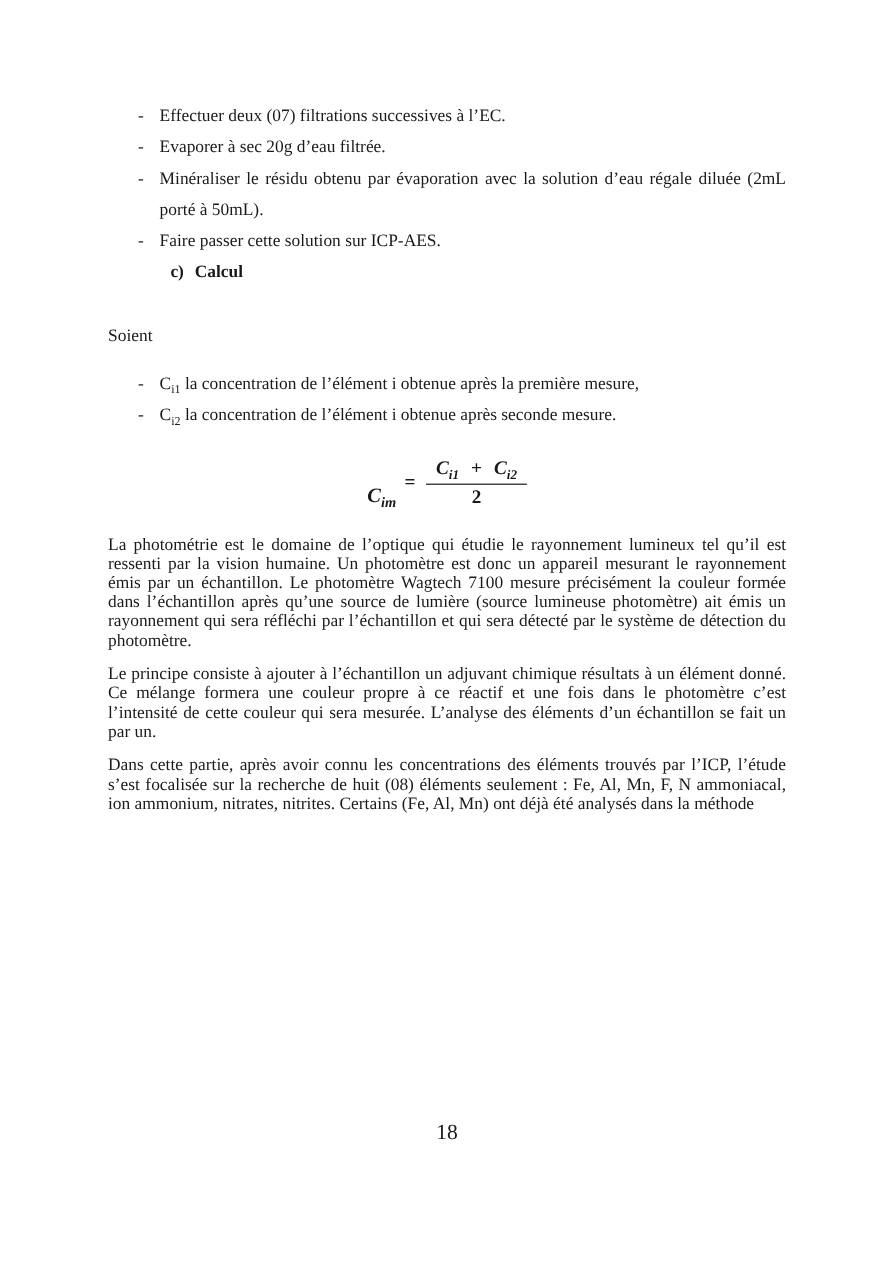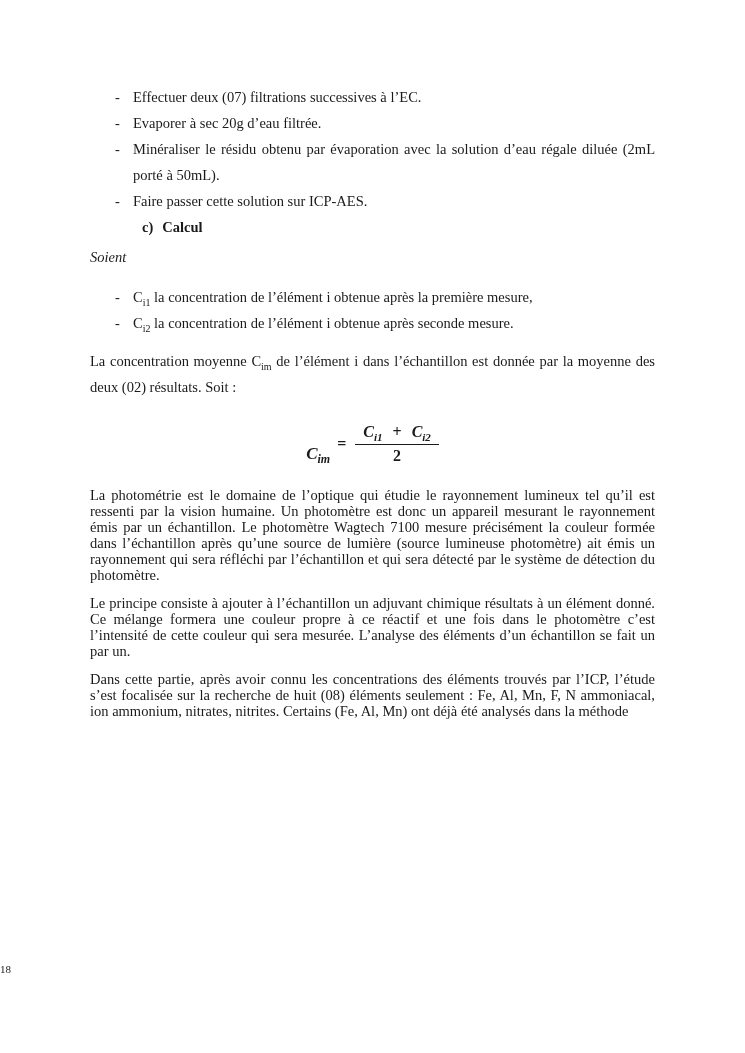--- a/index.html
+++ b/index.html
@@ -22,21 +22,21 @@
   }
   
   .ditem { display: flex; line-height: 26px; }
   .dmark { flex: 0 0 18px; margin-left: 25px; }
   .dtext { flex: 1; text-align: justify; }
   sub.sscript { font-size: 10px; line-height: 0; }
 
   .calcul { margin-left: 52px; font-weight: 700; line-height: 26px; }
   .calcul .calcul-label { margin-right: 9px; }
 
-  .soient { margin-top: 4px; line-height: 26px; font-style: italic; }
+  .soient { margin-top: 27px; line-height: 26px; }
 
   .defs { margin-top: 14px; }
 
   .meanp { margin-top: 12px; line-height: 26px; text-align: justify; }
 
   
   .formula-wrap {
     margin-top: 14px;
     height: 60px;
     display: flex;
@@ -63,24 +63,25 @@
 
   .h2 { display: flex; margin-top: 62px; font-weight: 700; font-size: 15.5px; line-height: 26px; }
   .h2 .h2num { flex: 0 0 35px; }
   .h2 .h2title { flex: 1; }
 
   .bpara { margin-top: 12px; line-height: 16px; text-align: justify; }
   .bpara.first { margin-top: 13px; }
 
   .pagenum {
     position: absolute;
-    top: 963px;
+    top: 933px;
     left: 0;
     width: 100%;
-    font-size: 11px;
+    text-align: center;
+    font-size: 18px;
   }
 </style>
 </head>
 <body>
 
 <div class="page">
   <div class="content">
 
     <div class="dlist">
       <div class="ditem">
@@ -111,21 +112,20 @@
       <div class="ditem">
         <span class="dmark">-</span>
         <span class="dtext"><span>C</span><sub class="sscript">i1</sub><span> la concentration de l’élément i obtenue après la première mesure,</span></span>
       </div>
       <div class="ditem">
         <span class="dmark">-</span>
         <span class="dtext"><span>C</span><sub class="sscript">i2</sub><span> la concentration de l’élément i obtenue après seconde mesure.</span></span>
       </div>
     </div>
 
-    <div class="meanp"><span>La concentration moyenne C</span><sub class="sscript">im</sub><span> de l’élément i dans l’échantillon est donnée par la moyenne des deux (02) résultats. Soit :</span></div>
 
     <div class="formula-wrap">
       <span class="flhs"><span>C</span><sub>im</sub></span>
       <span class="feq">=</span>
       <span class="frac">
         <span class="fnum">
             <span><span>C</span><sub>i1</sub></span>
             <span class="fplus">+</span>
             <span><span>C</span><sub>i2</sub></span>
           </span>

